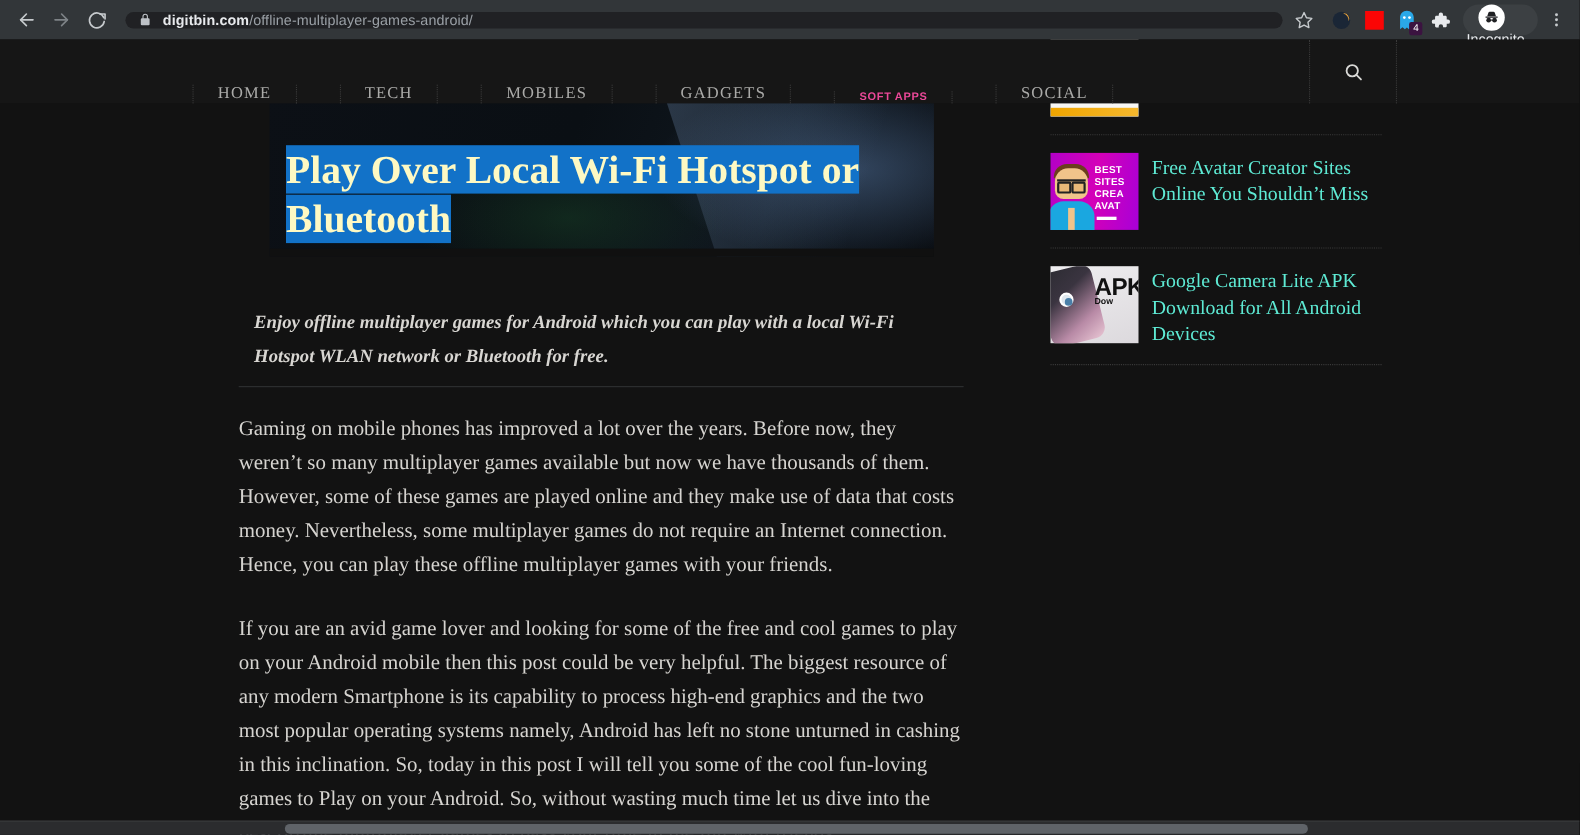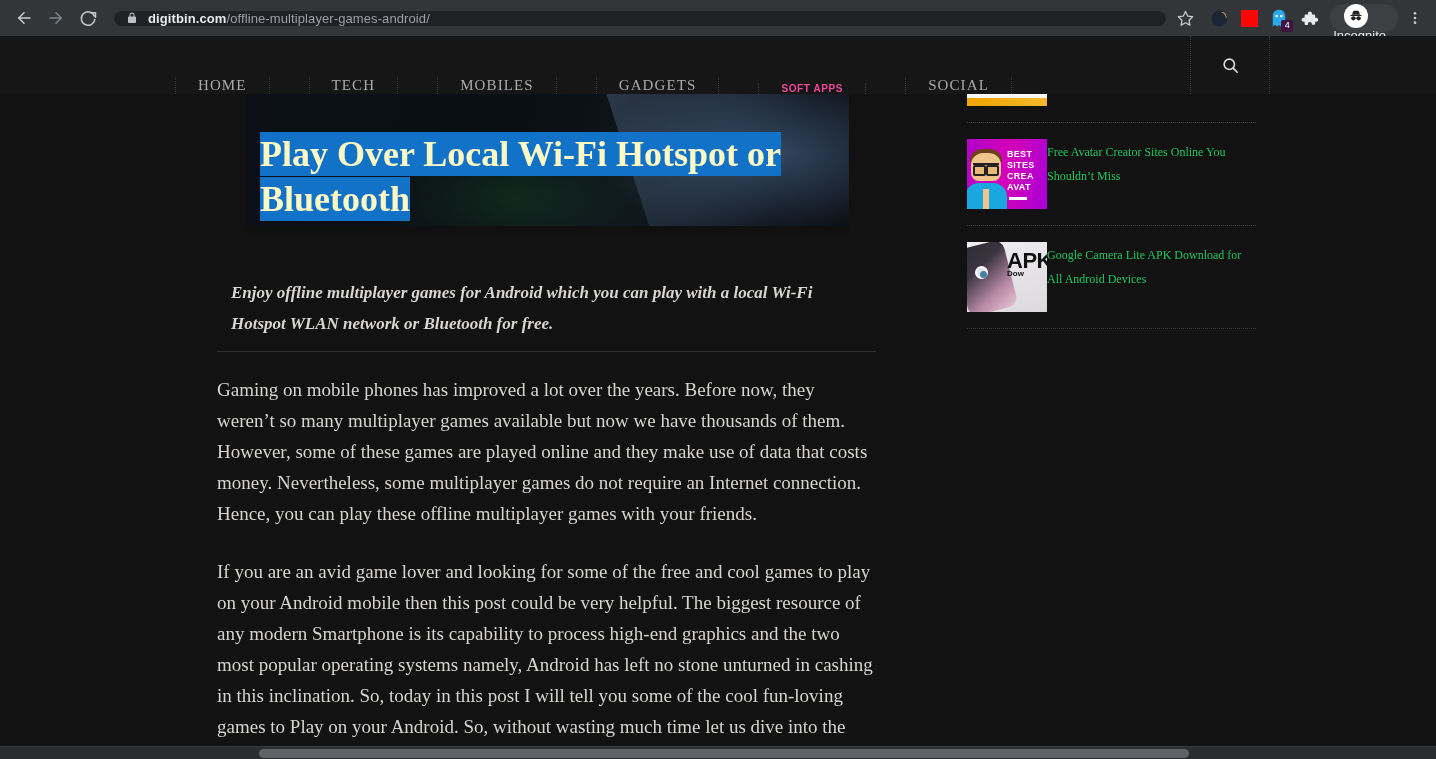--- a/index.html
+++ b/index.html
@@ -200,36 +200,36 @@
 
   
   .sidebar {
     position: absolute;
     left: 955px; top: 0px;
     width: 301px;
   }
   .side-card {
     position: relative;
     display: flex;
+    gap: 12px;
     padding: 16px 0;
     border-bottom: 1px dotted #3a3a3a;
-    margin-left: 12px;
   }
   .side-card:first-child { padding-top: 0; }
   .thumb {
     width: 80px; height: 70px;
     flex: 0 0 auto;
     overflow: hidden;
     position: relative;
   }
   .side-title {
     font-family: "Liberation Serif", serif;
-    font-size: 12px;
+    font-size: 18px;
     line-height: 24px;
-    color: #22c55e;
+    color: #5eead4;
     padding-top: 1px;
   }
 
   
   .t-reverse {
     background: #f7f7f5;
   }
   .t-reverse .circ {
     position:absolute; left:-10px; top:8px;
     width:46px; height:46px; border-radius:50%;

